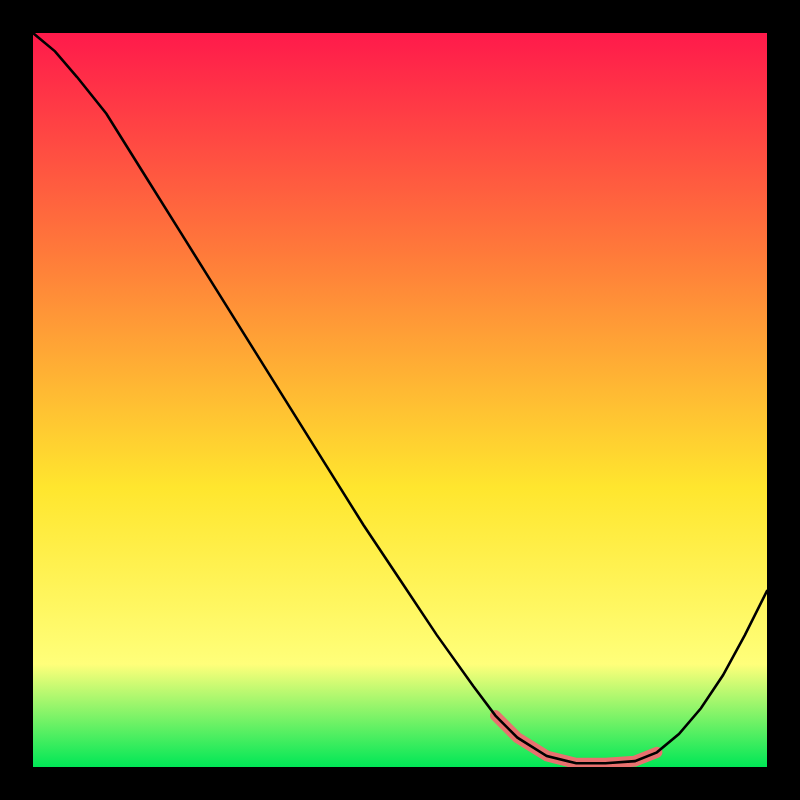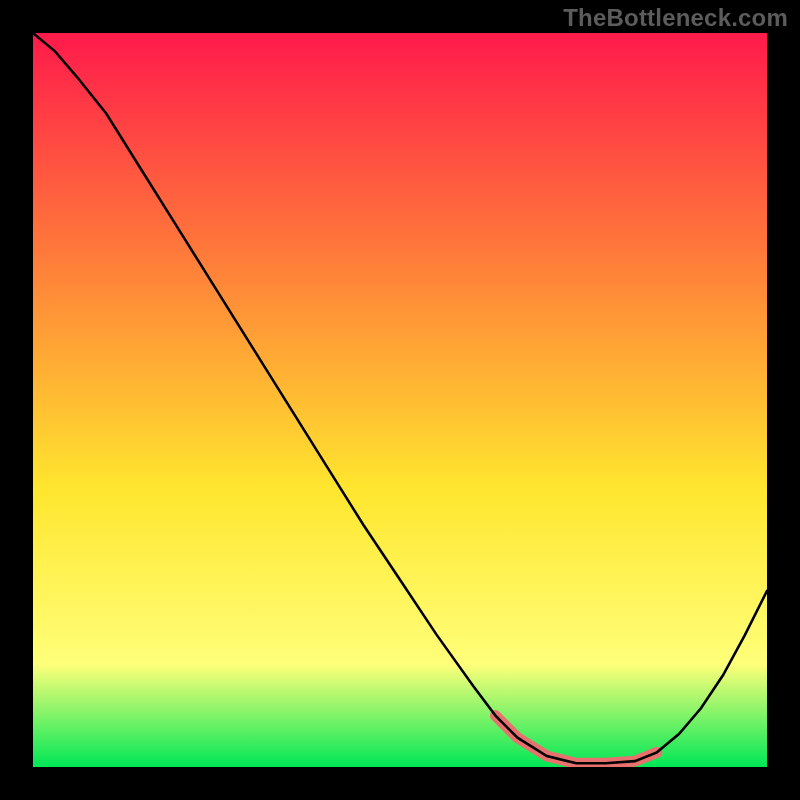--- a/index.html
+++ b/index.html
@@ -27,21 +27,20 @@
     width: 734px;
     height: 734px;
   }
   svg { display: block; }
 </style>
 </head>
 <body>
 
 <div class="frame">
 
-  <div class="watermark">TheBottleneck.com</div>
 
   <div class="plot">
     <svg viewBox="0 0 100 100" preserveAspectRatio="none" width="734" height="734">
       <defs>
         <linearGradient id="bg" x1="0" y1="0" x2="0" y2="1">
           <stop offset="0" stop-color="#ff1a4b"></stop>
           <stop offset="0.30" stop-color="#ff7a3a"></stop>
           <stop offset="0.62" stop-color="#ffe62e"></stop>
           <stop offset="0.86" stop-color="#ffff7a"></stop>
           <stop offset="1" stop-color="#00e756"></stop>

